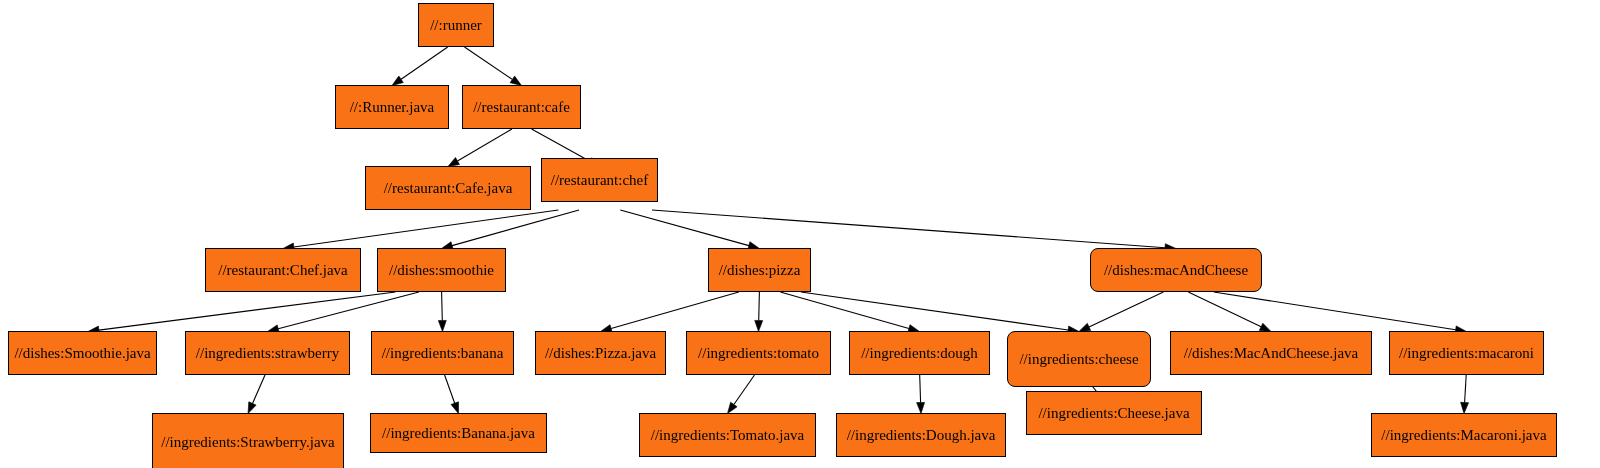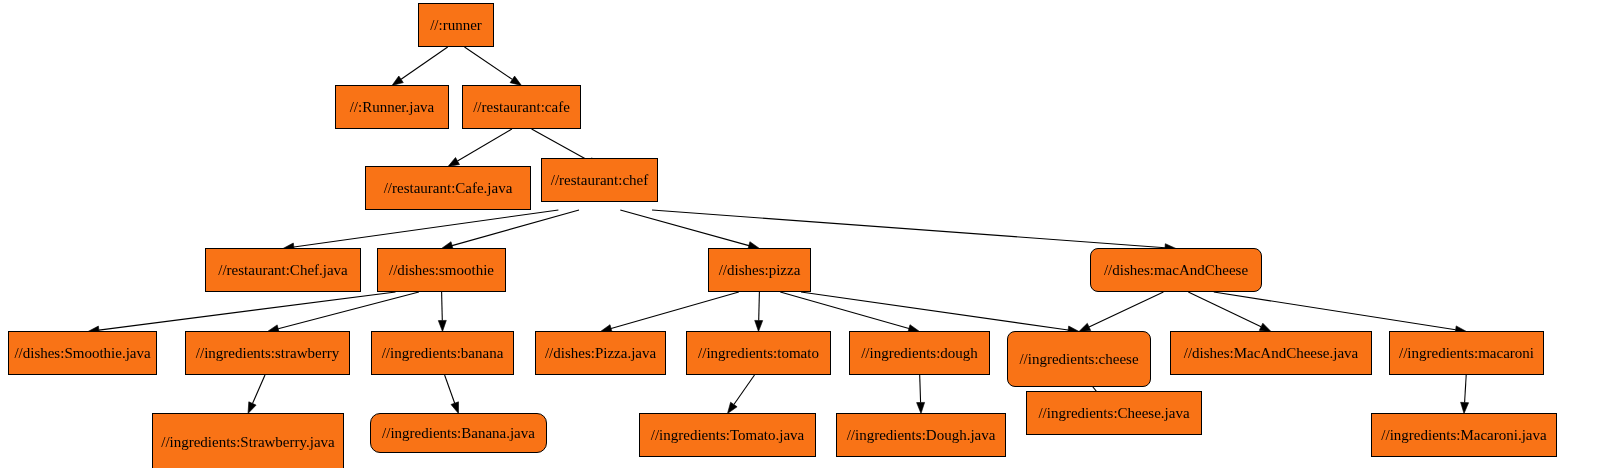--- a/index.html
+++ b/index.html
@@ -156,21 +156,21 @@
       </div>
       <div class="node-box" style="left: 1170px; top: 331px; width: 202px; height: 44px;">
         <span class="node-label">//dishes:MacAndCheese.java</span>
       </div>
       <div class="node-box" style="left: 1389px; top: 331px; width: 155px; height: 44px;">
         <span class="node-label">//ingredients:macaroni</span>
       </div>
       <div class="node-box" style="left: 152px; top: 413px; width: 192px; height: 58px;">
         <span class="node-label">//ingredients:Strawberry.java</span>
       </div>
-      <div class="node-box" style="left: 370px; top: 413px; width: 177px; height: 40px; border-radius: 10px;">
+      <div class="node-box" style="left: 370px; top: 413px; width: 177px; height: 40px;">
         <span class="node-label">//ingredients:Banana.java</span>
       </div>
       <div class="node-box" style="left: 639px; top: 413px; width: 177px; height: 44px;">
         <span class="node-label">//ingredients:Tomato.java</span>
       </div>
       <div class="node-box" style="left: 836px; top: 413px; width: 170px; height: 44px;">
         <span class="node-label">//ingredients:Dough.java</span>
       </div>
       <div class="node-box" style="left: 1026px; top: 391px; width: 176px; height: 44px;">
         <span class="node-label">//ingredients:Cheese.java</span>

